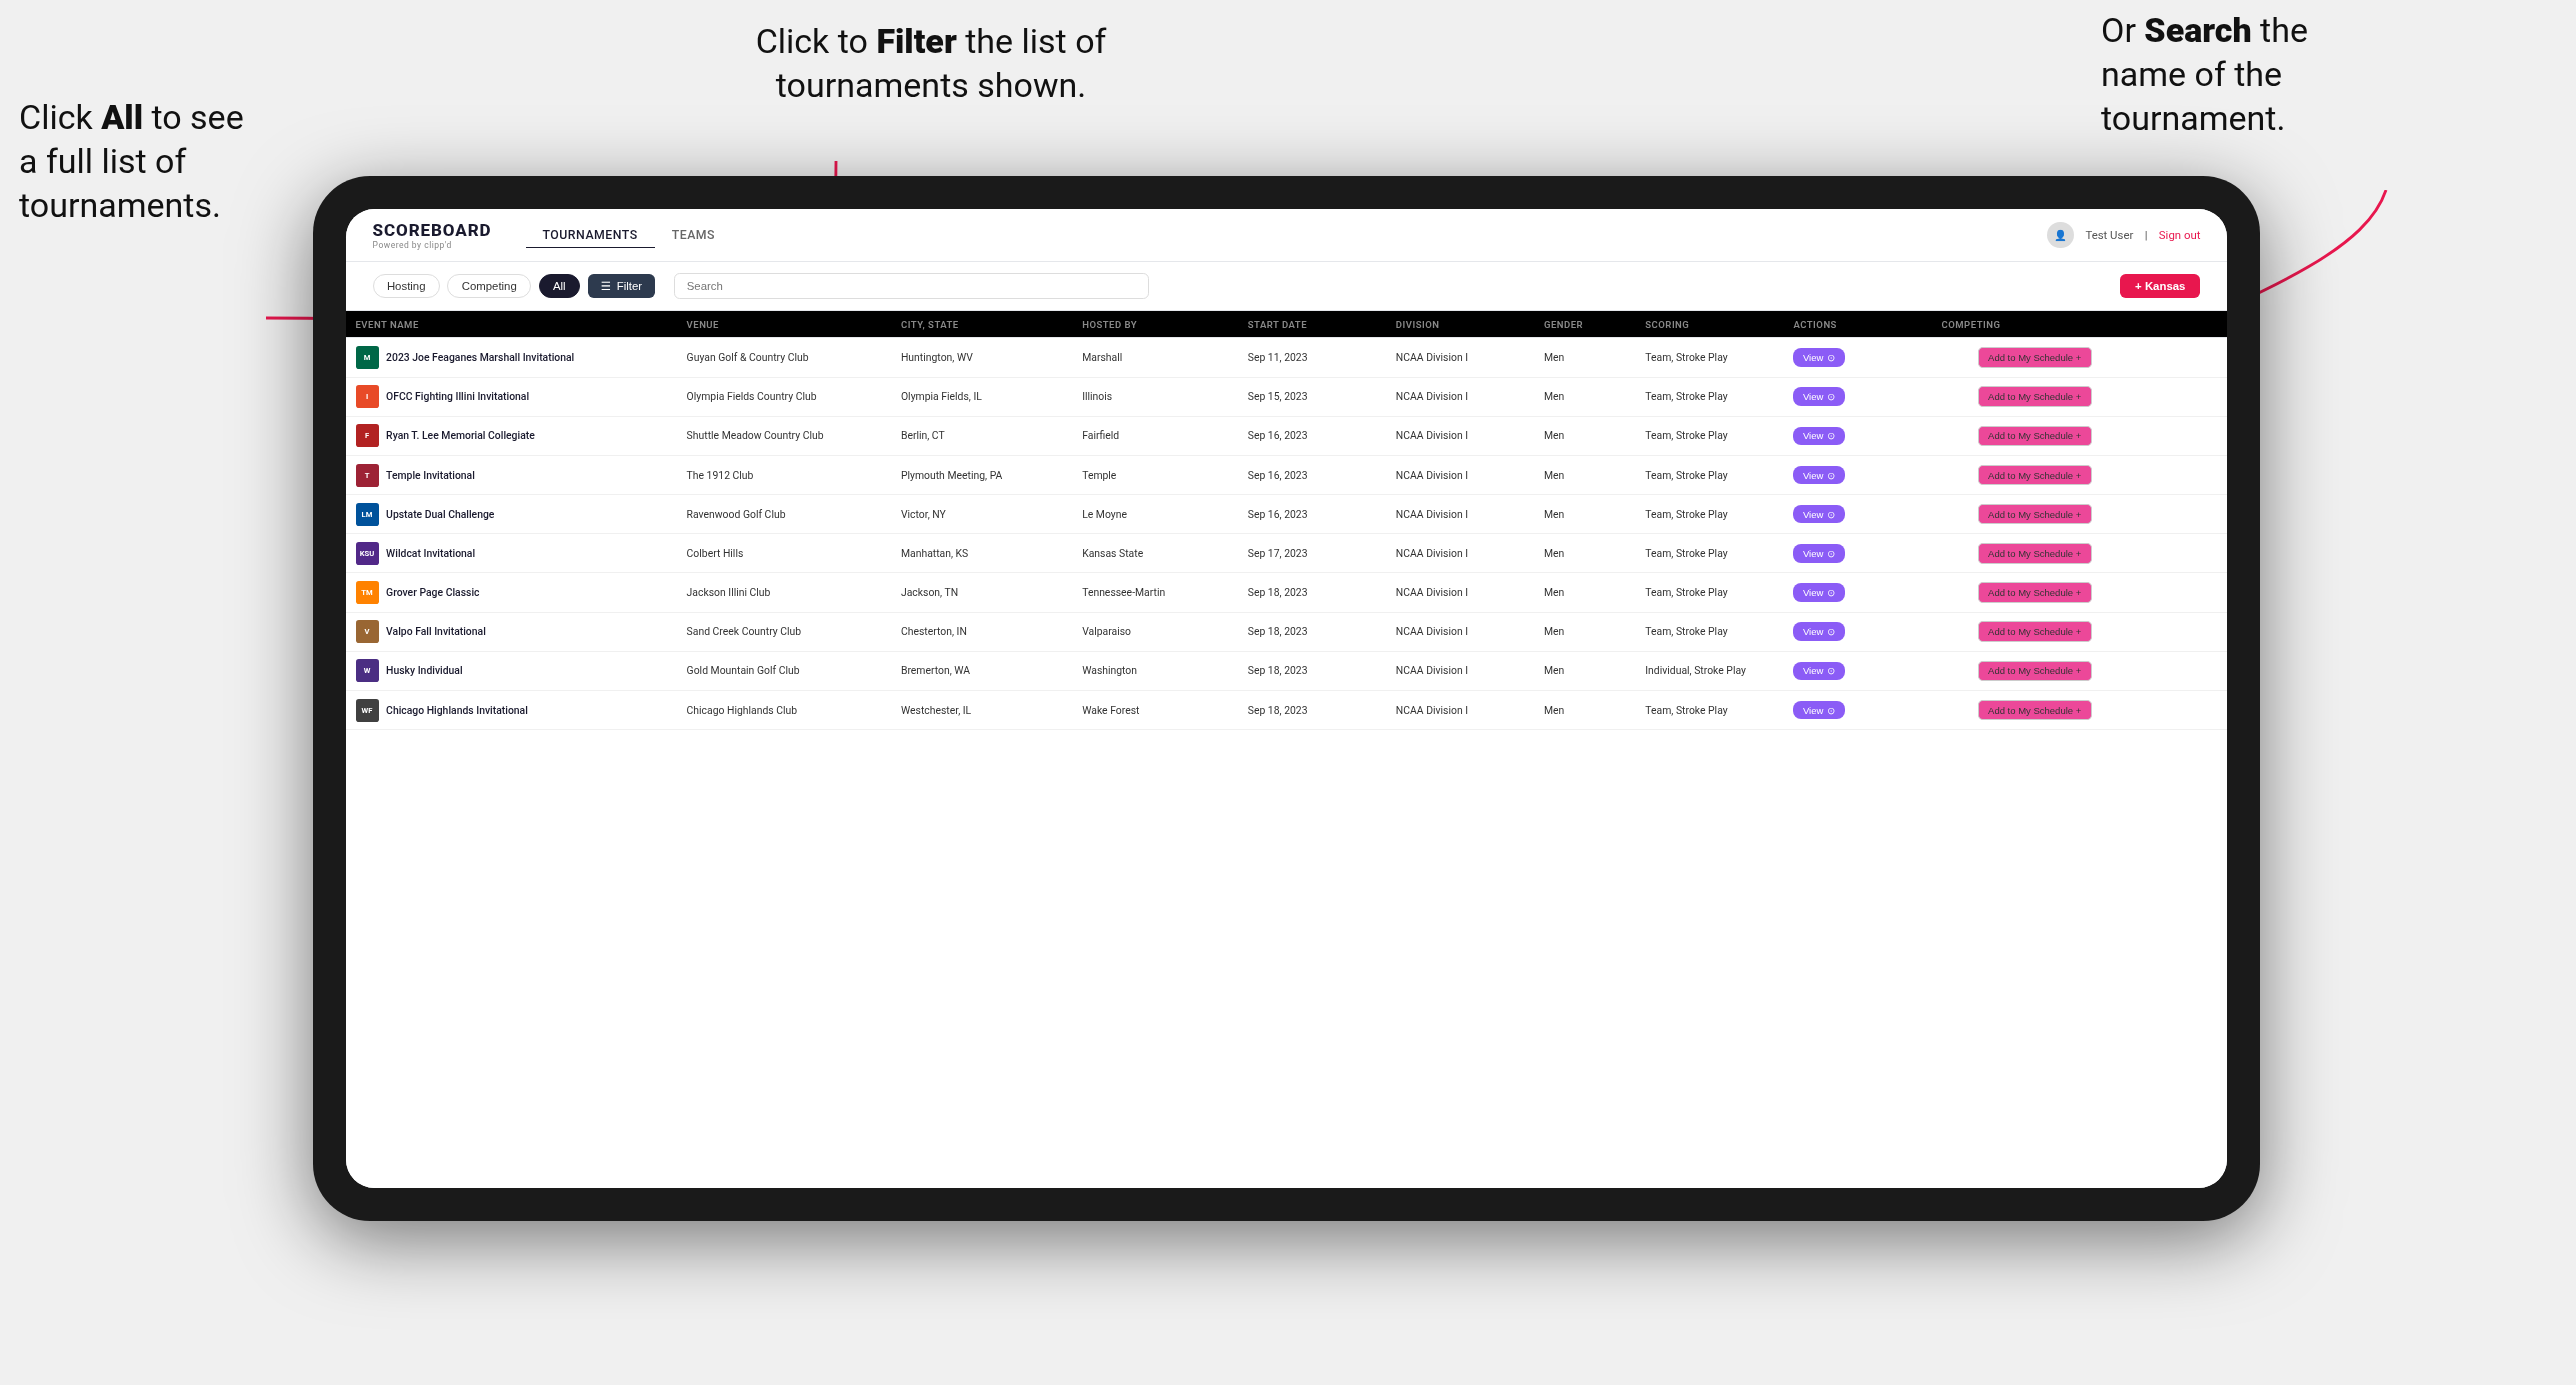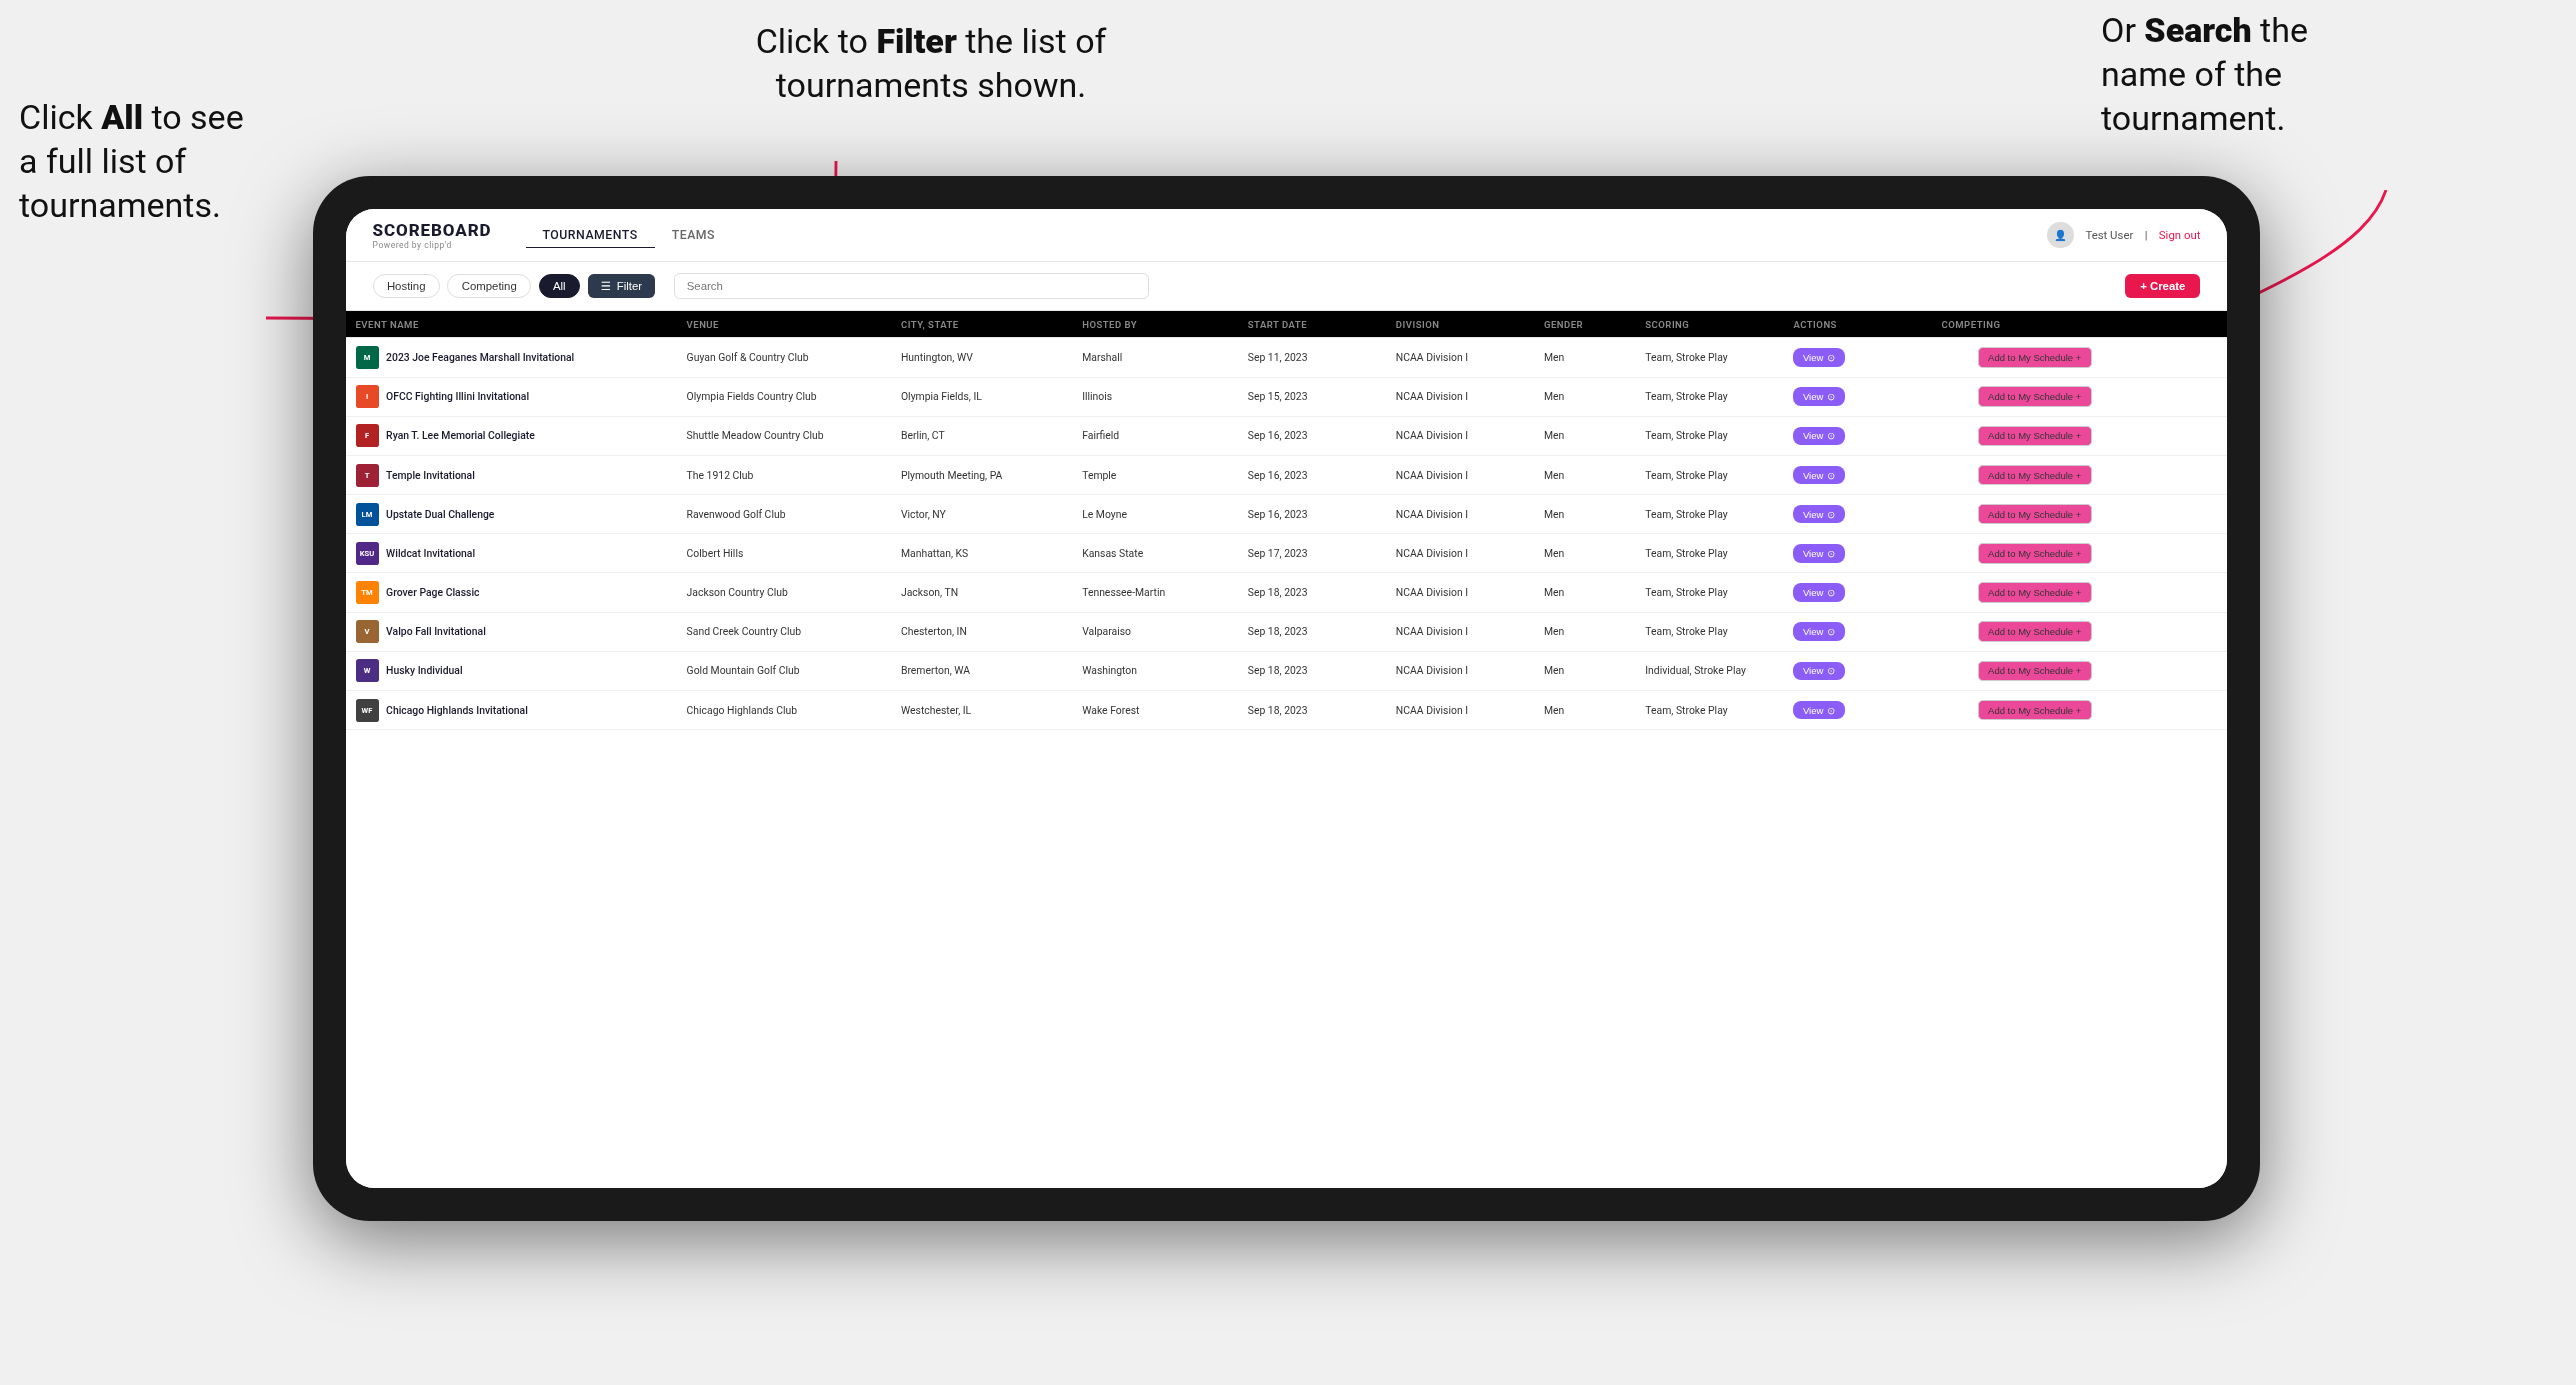--- a/index.html
+++ b/index.html
@@ -393,21 +393,21 @@
       <button class="tab-pill">Hosting</button>
       <button class="tab-pill">Competing</button>
       <button class="tab-pill active">All</button>
       <button class="filter-btn">
         <span>☰</span>
         <span>Filter</span>
       </button>
       <div class="search-input-wrap">
         <input class="search-input" type="text" placeholder="Search" style="">
       </div>
-      <button class="create-btn">+ Create</button>
+      <button class="create-btn">+ Kansas</button>
     </div>
 
     <div class="table-wrapper">
       <table>
         <thead>
           <tr>
             <th class="col-event">EVENT NAME</th>
             <th class="col-venue">VENUE</th>
             <th class="col-city">CITY, STATE</th>
             <th class="col-hosted">HOSTED BY</th>
@@ -558,21 +558,21 @@
       <button class="add-schedule-btn">Add to My Schedule +</button>
     </td>
   </tr>
             <tr>
     <td class="col-event">
       <div class="event-cell">
         <div class="team-logo logo-tennessee">TM</div>
         <span class="event-name">Grover Page Classic</span>
       </div>
     </td>
-    <td class="col-venue">Jackson Country Club</td>
+    <td class="col-venue">Jackson Illini Club</td>
     <td class="col-city">Jackson, TN</td>
     <td class="col-hosted">Tennessee-Martin</td>
     <td class="col-date">Sep 18, 2023</td>
     <td class="col-division">NCAA Division I</td>
     <td class="col-gender">Men</td>
     <td class="col-scoring">Team, Stroke Play</td>
     <td class="col-actions">
       <button class="view-btn">
         View <span>⊙</span>
       </button>

